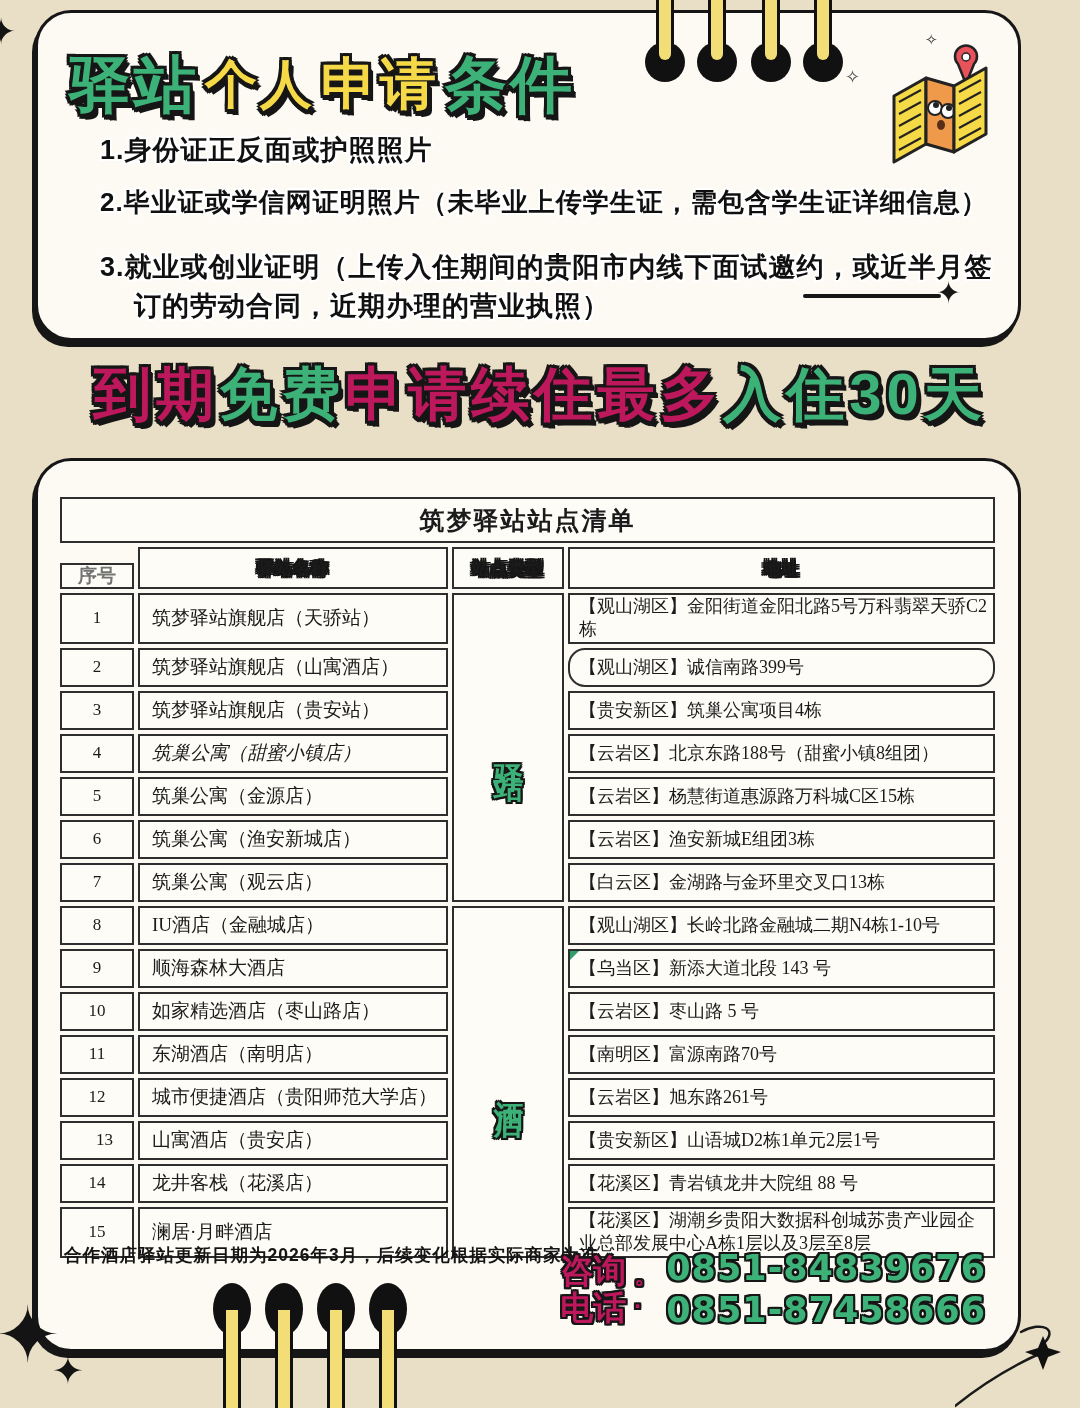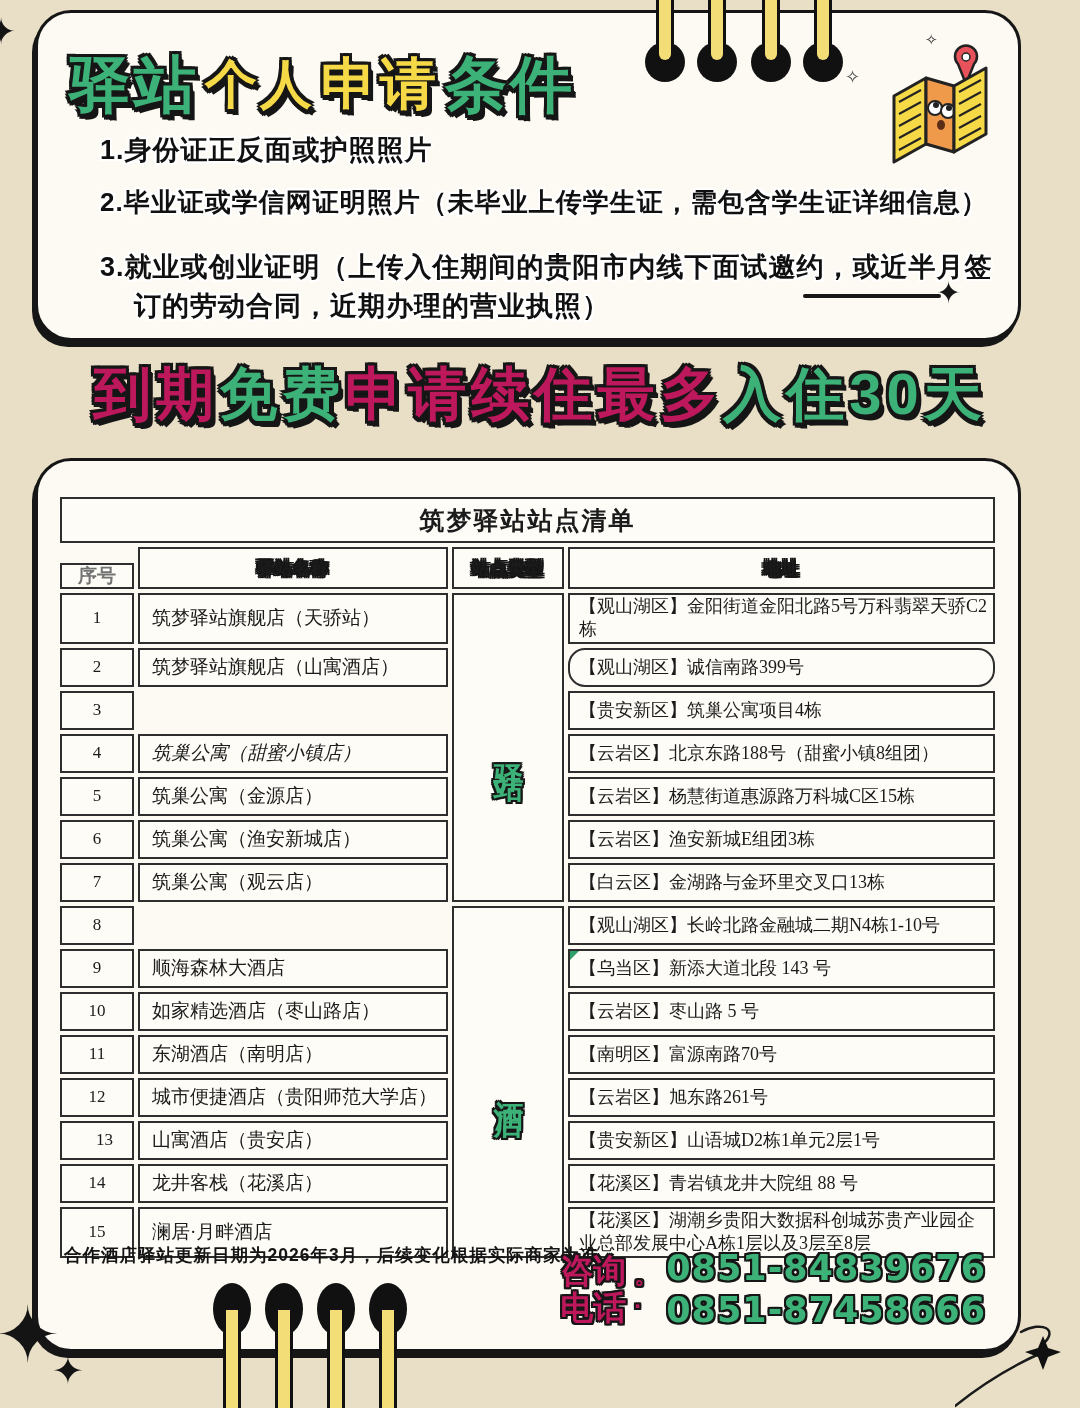--- a/index.html
+++ b/index.html
@@ -178,34 +178,36 @@
       <div class="cell hcell green sh2" style="grid-area: 2 / 2;">驿站名称</div>
       <div class="cell hcell green sh2" style="grid-area: 2 / 3;">站点类型</div>
       <div class="cell hcell green sh2" style="grid-area: 2 / 4;">地址</div>
       <div class="cell ncell" style="grid-area: 3 / 1;">1</div>
       <div class="cell namecell" style="grid-area: 3 / 2;">筑梦驿站旗舰店（天骄站）</div>
       <div class="cell addrcell" style="grid-area: 3 / 4;">【观山湖区】金阳街道金阳北路5号万科翡翠天骄C2栋</div>
       <div class="cell ncell" style="grid-area: 4 / 1;">2</div>
       <div class="cell namecell" style="grid-area: 4 / 2;">筑梦驿站旗舰店（山寓酒店）</div>
       <div class="cell addrcell" style="grid-area: 4 / 4; border-radius: 17px;">【观山湖区】诚信南路399号</div>
       <div class="cell ncell" style="grid-area: 5 / 1;">3</div>
+      <div class="cell namecell" style="grid-area: 5 / 2;">筑梦驿站旗舰店（贵安站）</div>
       <div class="cell addrcell" style="grid-area: 5 / 4;">【贵安新区】筑巢公寓项目4栋</div>
       <div class="cell ncell" style="grid-area: 6 / 1;">4</div>
       <div class="cell namecell" style="grid-area: 6 / 2; font-style: italic;">筑巢公寓（甜蜜小镇店）</div>
       <div class="cell addrcell" style="grid-area: 6 / 4;">【云岩区】北京东路188号（甜蜜小镇8组团）</div>
       <div class="cell ncell" style="grid-area: 7 / 1;">5</div>
       <div class="cell namecell" style="grid-area: 7 / 2;">筑巢公寓（金源店）</div>
       <div class="cell addrcell" style="grid-area: 7 / 4;">【云岩区】杨慧街道惠源路万科城C区15栋</div>
       <div class="cell ncell" style="grid-area: 8 / 1;">6</div>
       <div class="cell namecell" style="grid-area: 8 / 2;">筑巢公寓（渔安新城店）</div>
       <div class="cell addrcell" style="grid-area: 8 / 4;">【云岩区】渔安新城E组团3栋</div>
       <div class="cell ncell" style="grid-area: 9 / 1;">7</div>
       <div class="cell namecell" style="grid-area: 9 / 2;">筑巢公寓（观云店）</div>
       <div class="cell addrcell" style="grid-area: 9 / 4;">【白云区】金湖路与金环里交叉口13栋</div>
       <div class="cell ncell" style="grid-area: 10 / 1;">8</div>
+      <div class="cell namecell" style="grid-area: 10 / 2;">IU酒店（金融城店）</div>
       <div class="cell addrcell" style="grid-area: 10 / 4;">【观山湖区】长岭北路金融城二期N4栋1-10号</div>
       <div class="cell ncell" style="grid-area: 11 / 1;">9</div>
       <div class="cell namecell" style="grid-area: 11 / 2;">顺海森林大酒店</div>
       <div class="cell addrcell cmark" style="grid-area: 11 / 4;">【乌当区】新添大道北段 143 号</div>
       <div class="cell ncell" style="grid-area: 12 / 1;">10</div>
       <div class="cell namecell" style="grid-area: 12 / 2;">如家精选酒店（枣山路店）</div>
       <div class="cell addrcell" style="grid-area: 12 / 4;">【云岩区】枣山路 5 号</div>
       <div class="cell ncell" style="grid-area: 13 / 1;">11</div>
       <div class="cell namecell" style="grid-area: 13 / 2;">东湖酒店（南明店）</div>
       <div class="cell addrcell" style="grid-area: 13 / 4;">【南明区】富源南路70号</div>

